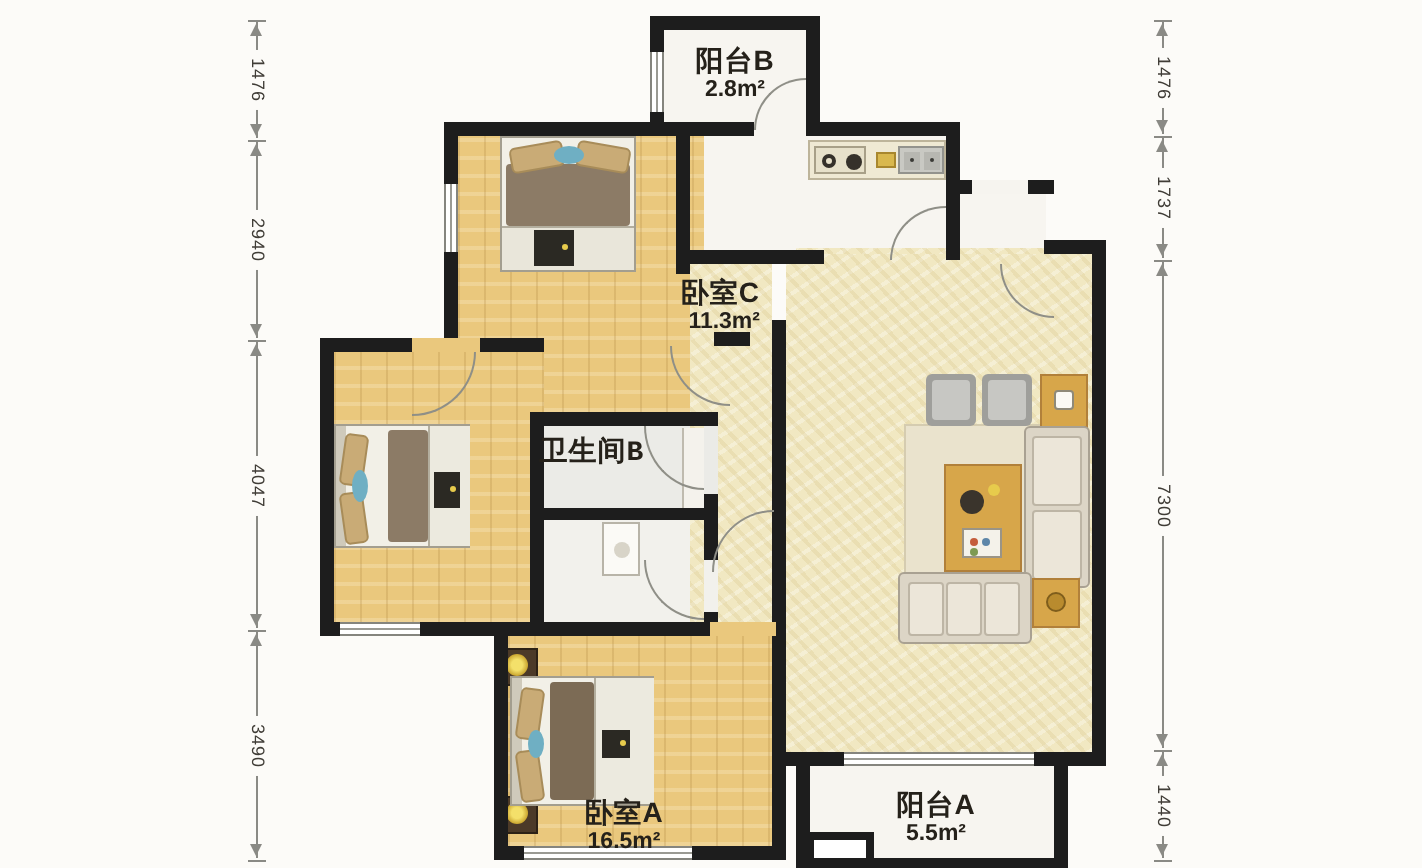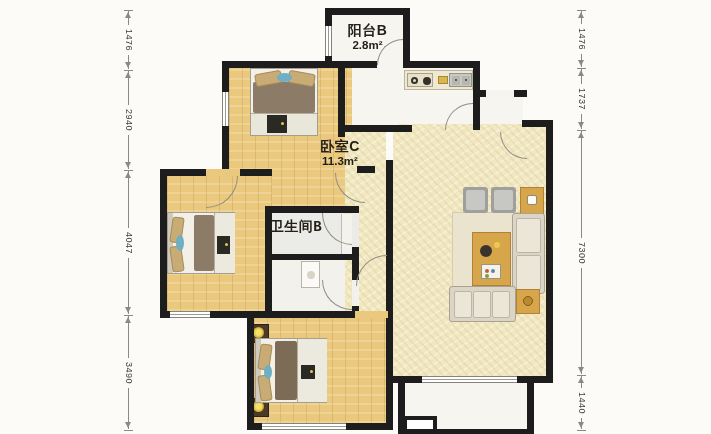--- a/index.html
+++ b/index.html
@@ -211,26 +211,34 @@
   <div class="arc bl" style="left:335px;top:173px;width:30px;height:30px;"></div>
   <div class="arc br" style="left:206px;top:176px;width:32px;height:32px;"></div>
   <div class="arc bl" style="left:322px;top:213px;width:30px;height:32px;"></div>
   <div class="arc bl" style="left:322px;top:280px;width:30px;height:30px;"></div>
   <div class="arc tl" style="left:356px;top:255px;width:31px;height:31px;"></div>
 
   <div class="rlabel" style="left:332px;top:22px;width:71px;">
     <span class="rname">阳台B</span>
     <span class="rarea">2.8m²</span>
   </div>
-  <div class="rlabel" style="left:300px;top:138px;width:80px;">
+  <div class="rlabel" style="left:300px;top:138px;width:80px;text-align:right;">
     <span class="rname">卧室C</span>
     <span class="rarea">11.3m²</span>
   </div>
   <div class="rlabel" style="left:258px;top:219px;width:76px;font-family:Liberation Mono, monospace;">
     <span class="rname">卫生间B</span>
+  </div>
+  <div class="rlabel" style="left:272px;top:398px;width:80px;">
+    <span class="rname">卧室A</span>
+    <span class="rarea">16.5m²</span>
+  </div>
+  <div class="rlabel" style="left:428px;top:394px;width:80px;">
+    <span class="rname">阳台A</span>
+    <span class="rarea">5.5m²</span>
   </div>
 
   <div class="tick" style="left:124px;top:10px;"></div>
   <div class="tick" style="left:124px;top:70px;"></div>
   <div class="tick" style="left:124px;top:170px;"></div>
   <div class="tick" style="left:124px;top:315px;"></div>
   <div class="tick" style="left:124px;top:430px;"></div>
   <div class="dimseg" style="left:128px;top:11px;height:58px;">
     <span class="dimlabel">1476</span>
   </div>

